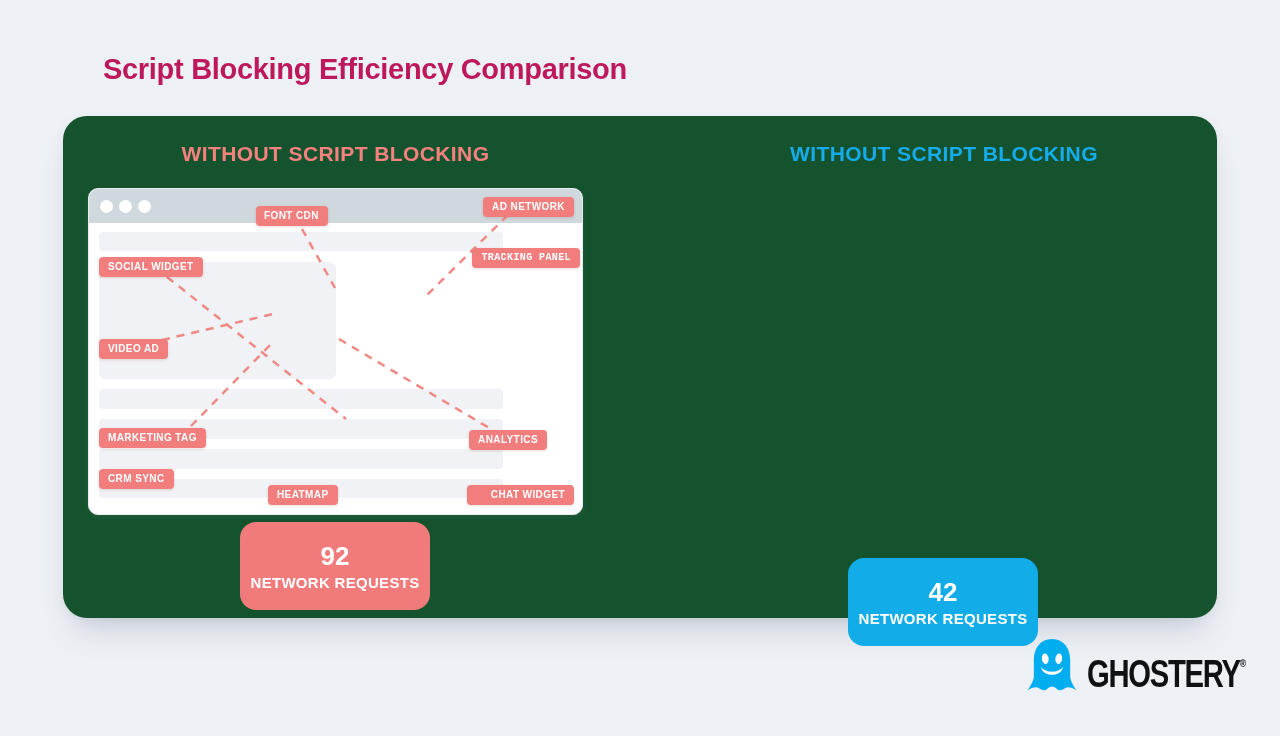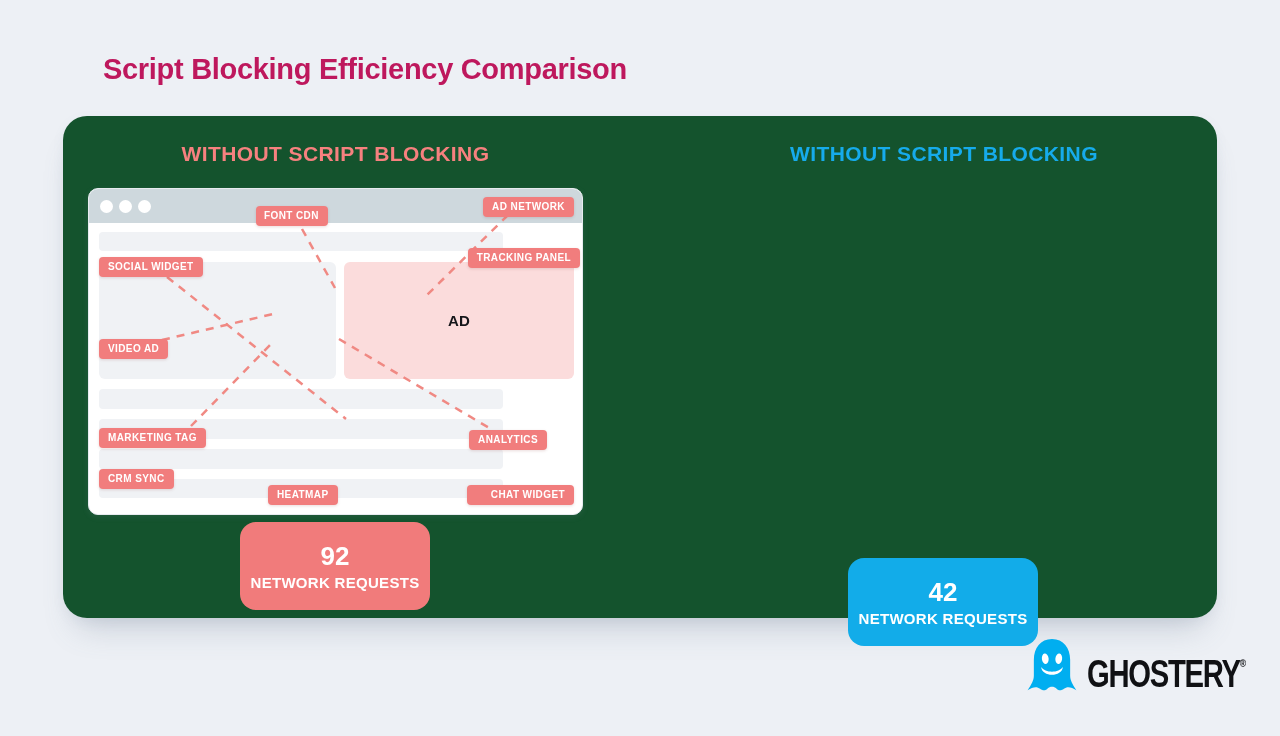--- a/index.html
+++ b/index.html
@@ -56,21 +56,21 @@
     color:#fff; font-size:10px; font-weight:700; letter-spacing:.4px;
     white-space:nowrap; box-shadow:0 1px 3px rgba(140,60,60,.18);
   }
   .tag.salmon { background:#F17D7D; }
   .tag.blue   { background:#10ABE9; box-shadow:0 1px 3px rgba(40,110,160,.25); }
 
   
   .t-font-cdn       { left:167px; top:17px;padding-left:8px; }
   .t-ad-network     { right:8px;  top:8px; }
   .t-social-widget  { left:10px;  top:68px; }
-  .t-tracking-panel { right:2px;  top:59px; }
+  .t-tracking-panel { right:2px;  top:59px;font-family:Liberation Mono, monospace; }
   .t-video-ad       { left:10px;  top:150px; }
   .t-marketing-tag  { left:10px;  top:239px; }
   .t-analytics      { right:35px; top:241px; }
   .t-crm-sync       { left:10px;  top:280px; }
   .t-heatmap        { left:179px; top:296px; }
   .t-chat-widget    { right:8px;  top:296px;padding-left:24px; }
   
   .t-content-cdn    { left:13px;  top:40px; }
   .t-core-api       { right:47px; top:242px; }
 
@@ -103,23 +103,20 @@
 
   <div class="browser left">
     <div class="chrome">
       <span class="dot d1"></span>
       <span class="dot d2"></span>
       <span class="dot d3"></span>
     </div>
 
     <div class="bar" style="left:10px; top:43px;  width:404px; height:19px;"></div>
     <div class="block" style="left:10px; top:73px;  width:237px; height:117px;"></div>
-    <div class="adbox">
-      <span>AD</span>
-    </div>
     <div class="bar" style="left:10px; top:200px; width:404px; height:20px;"></div>
     <div class="bar" style="left:10px; top:230px; width:404px; height:20px;"></div>
     <div class="bar" style="left:10px; top:260px; width:404px; height:20px;"></div>
     <div class="bar" style="left:10px; top:290px; width:404px; height:19px;"></div>
 
     <svg class="lines" width="495" height="327">
       <line x1="213" y1="40" x2="246" y2="99" stroke="#F08983" stroke-width="2.5" stroke-dasharray="8 7"></line>
       <line x1="419" y1="26" x2="337" y2="107" stroke="#F08983" stroke-width="2.5" stroke-dasharray="8 7"></line>
       <line x1="78" y1="88" x2="257" y2="230" stroke="#F08983" stroke-width="2.5" stroke-dasharray="8 7"></line>
       <line x1="73" y1="151" x2="184" y2="125" stroke="#F08983" stroke-width="2.5" stroke-dasharray="8 7"></line>

